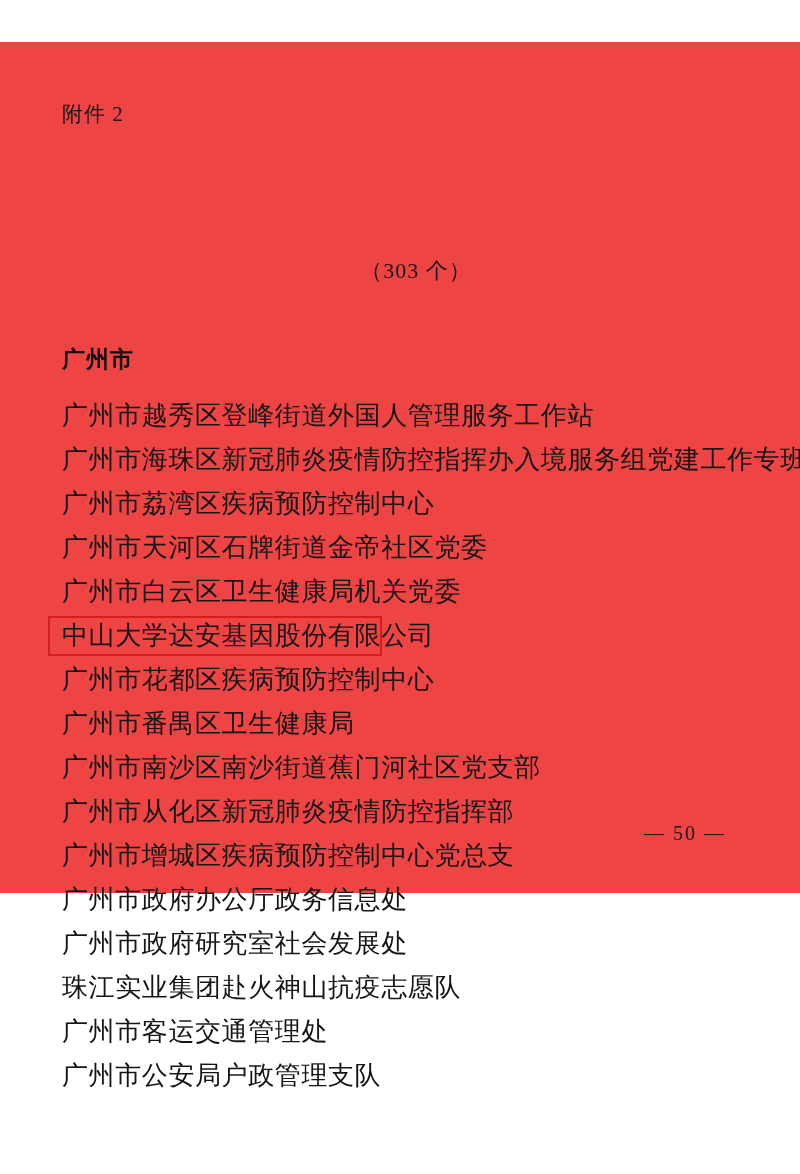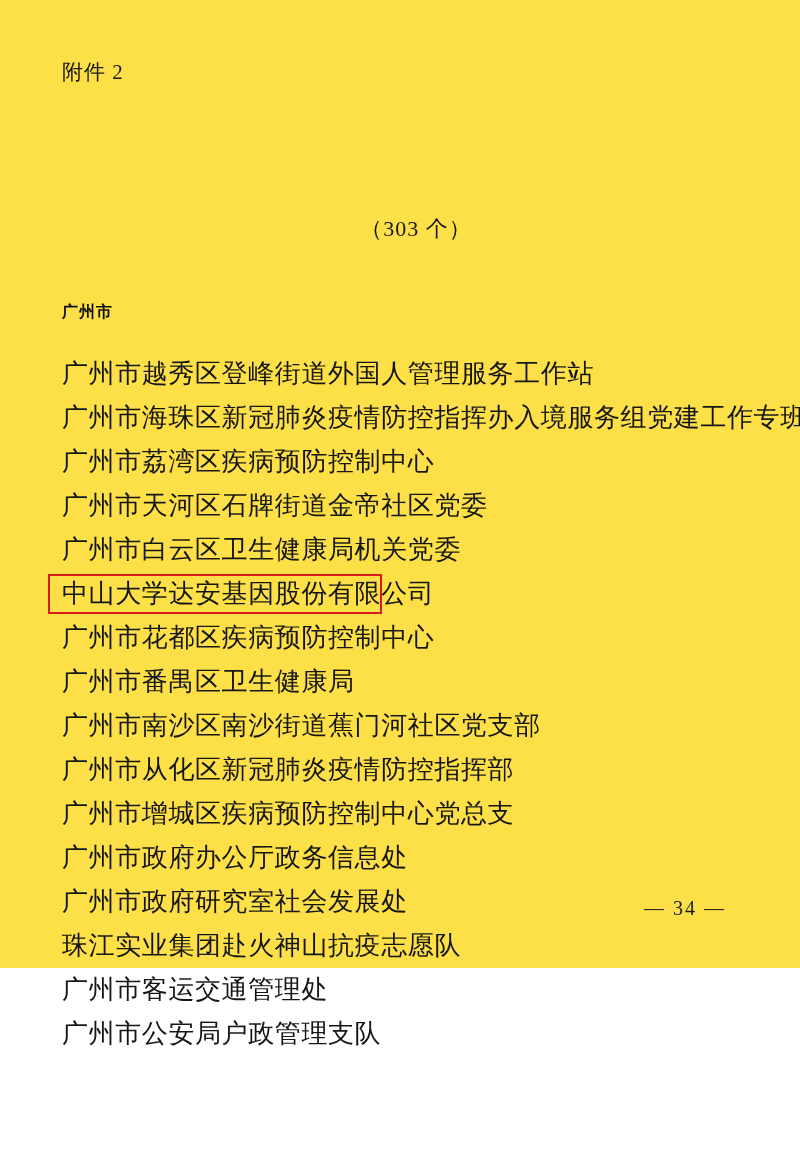--- a/index.html
+++ b/index.html
@@ -11,22 +11,23 @@
     width: 800px;
     height: 1174px;
     font-family: "Liberation Serif", "DejaVu Serif", serif;
     color: #1a1a1a;
     position: relative;
     overflow: hidden;
   }
   .page {
     position: relative;
     width: 800px;
-    height: 968px;
-    background: #fde047;
+    height: 851px;
+    background: #ef4444;
+    margin-top: 42px;
   }
   .attachment-label {
     position: absolute;
     top: 58px;
     left: 62px;
     font-size: 21px;
     letter-spacing: 1px;
     color: #161616;
     font-family: "Liberation Serif", "DejaVu Serif", serif;
   }
@@ -49,21 +50,21 @@
     width: 800px;
     text-align: center;
     font-size: 22px;
     letter-spacing: 1px;
     color: #161616;
   }
   .section-heading {
     position: absolute;
     top: 302px;
     left: 62px;
-    font-size: 16px;
+    font-size: 23px;
     font-weight: bold;
     letter-spacing: 1px;
     color: #0d0d0d;
     font-family: "DejaVu Serif", "Liberation Serif", serif;
   }
   .entry-list {
     position: absolute;
     top: 352px;
     left: 58px;
     width: 700px;
@@ -107,15 +108,15 @@
 
   <div class="attachment-label">附件 2</div>
 
 
   <div class="doc-subtitle">（303 个）</div>
 
   <div class="section-heading">广州市</div>
 
   <div class="entry-list" id="entry-list"><div class="entry">广州市越秀区登峰街道外国人管理服务工作站</div><div class="entry">广州市海珠区新冠肺炎疫情防控指挥办入境服务组党建工作专班</div><div class="entry">广州市荔湾区疾病预防控制中心</div><div class="entry">广州市天河区石牌街道金帝社区党委</div><div class="entry">广州市白云区卫生健康局机关党委</div><div class="entry highlighted">中山大学达安基因股份有限公司</div><div class="highlight-box" style="border-color: rgb(216, 27, 27); top: 222px; left: -10px; width: 334.2px; height: 40px;"></div><div class="entry">广州市花都区疾病预防控制中心</div><div class="entry">广州市番禺区卫生健康局</div><div class="entry">广州市南沙区南沙街道蕉门河社区党支部</div><div class="entry">广州市从化区新冠肺炎疫情防控指挥部</div><div class="entry">广州市增城区疾病预防控制中心党总支</div><div class="entry">广州市政府办公厅政务信息处</div><div class="entry">广州市政府研究室社会发展处</div><div class="entry">珠江实业集团赴火神山抗疫志愿队</div><div class="entry">广州市客运交通管理处</div><div class="entry">广州市公安局户政管理支队</div></div>
 
-  <div class="page-number">— 34 —</div>
+  <div class="page-number">— 50 —</div>
 
 </div>
 
 </body></html>

